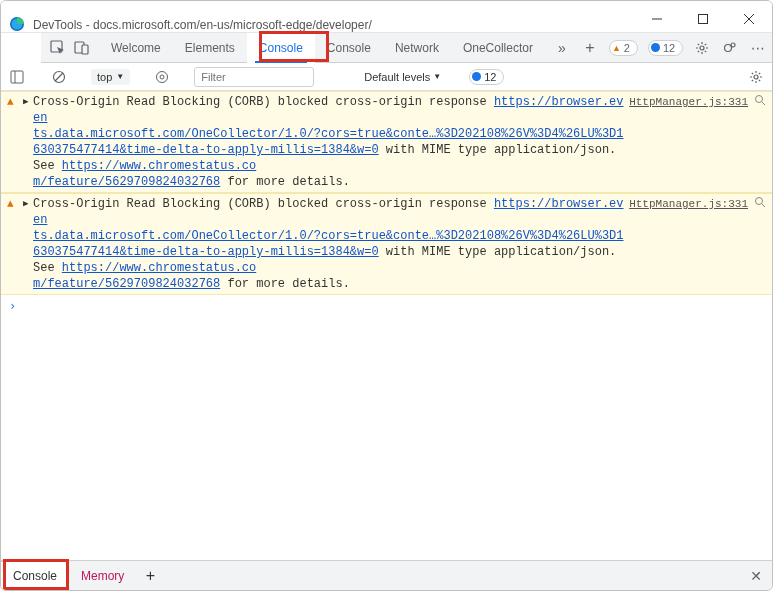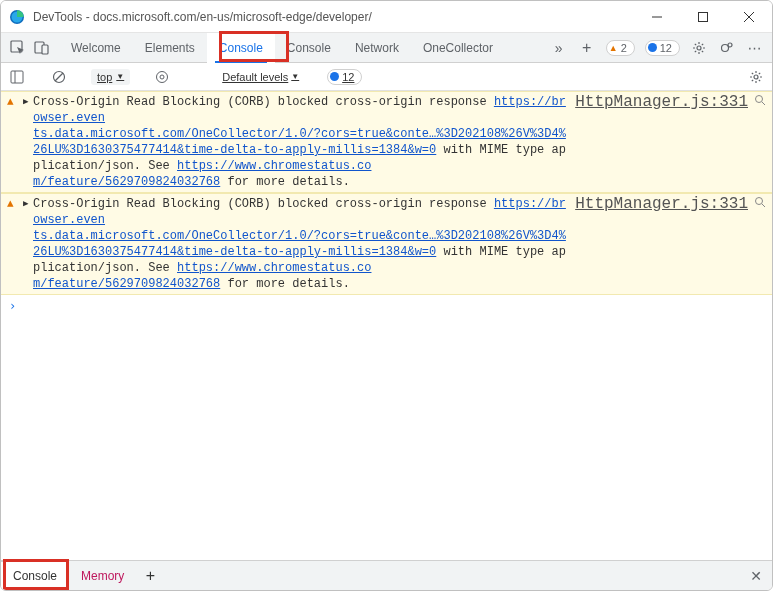--- a/index.html
+++ b/index.html
@@ -11,21 +11,21 @@
       width: 773px;
       height: 591px;
       display: flex;
       flex-direction: column;
       border: 1px solid #c0c0c0;
       border-radius: 6px;
       overflow: hidden;
     }
     .titlebar {
       display: flex;
-      align-items: center;
+      align-items: flex-end;
       height: 32px;
       background: #fff;
       padding: 0 0 0 8px;
       border-bottom: 1px solid #e5e5e5;
     }
     .titlebar .app-icon {
       width: 16px; height: 16px; margin-right: 8px;
     }
     .titlebar .title { flex: 1; font-size: 12px; color: #555; }
     .winbtns { display: flex; }
@@ -91,21 +91,20 @@
     .badge .tri { color: #e37400; font-size: 9px; }
     .badge .dot { width: 9px; height: 9px; border-radius: 50%; background: #1a73e8; }
     .badge.boxed { background:#fff; border:1px solid #d0d0d0; }
     .console-toolbar {
       display: flex;
       align-items: center;
       height: 28px;
       padding: 0 6px;
       gap: 22px;
       border-bottom: 1px solid #e0e0e0;
-      text-decoration: underline;
     }
     .console-toolbar .tbtn { width: 20px; height: 20px; display:flex; align-items:center; justify-content:center; color:#5f6368; }
     .ctx-select {
       background: #f1f3f4;
       border-radius: 3px;
       padding: 2px 6px;
       font-size: 11px;
       display:flex; align-items:center; gap:4px;
     }
     .filter-input {
@@ -152,21 +151,21 @@
       line-height: 16px;
     }
     .log-entry .msg {
       flex: 1;
       word-break: break-all;
       line-height: 16px;
       padding-right: 4px;
     }
     .log-entry .src {
       flex-shrink: 0;
-      font-size: 16px;
+      font-size: 11px;
       line-height: 16px;
       display:flex;
       gap:6px;
       align-items: flex-start;
     }
     .loglink { color: #1155cc; text-decoration: underline; }
     .prompt-row {
       display: flex;
       align-items: center;
       padding: 4px 8px;
@@ -217,21 +216,21 @@
       </div>
     <div class="winbtn">
         <svg width="10" height="10">
           <line x1="0" y1="0" x2="10" y2="10" stroke="#333"></line>
           <line x1="10" y1="0" x2="0" y2="10" stroke="#333"></line>
         </svg>
       </div>
   </div>
 </div>
 
-<div class="tabstrip" style="position:relative;">
+<div class="tabstrip" style="position:relative;margin-left:40px;">
   <div class="lefticons">
     <div class="iconbtn">
       <svg width="16" height="16" viewBox="0 0 16 16">
           <rect x="1" y="1" width="11" height="11" fill="none" stroke="#5f6368" stroke-width="1.2" rx="1"></rect>
           <path d="M7 7 L14 10 L11 11 L10 14 Z" fill="#5f6368"></path>
         </svg>
     </div>
     <div class="iconbtn">
       <svg width="16" height="16" viewBox="0 0 16 16">
           <rect x="1" y="2" width="9" height="11" fill="none" stroke="#5f6368" stroke-width="1.2" rx="1"></rect>
@@ -290,20 +289,21 @@
   <div class="ctx-select">
     <span>top</span>
     <span style="font-size:8px;">▼</span>
   </div>
   <div class="tbtn">
     <svg width="14" height="14" viewBox="0 0 14 14">
         <circle cx="7" cy="7" r="5.5" fill="none" stroke="#5f6368"></circle>
         <circle cx="7" cy="7" r="2" fill="none" stroke="#5f6368"></circle>
       </svg>
   </div>
+  <input class="filter-input" placeholder="Filter" style="">
   <div style="flex:0 0 6px;"></div>
   <div class="levels">
     <span>Default levels</span>
     <span style="font-size:8px;">▼</span>
   </div>
   <div class="badge boxed" style="margin-left:6px;">
     <span class="dot"></span>
     <span>12</span>
   </div>
   <div style="flex:1"></div>

